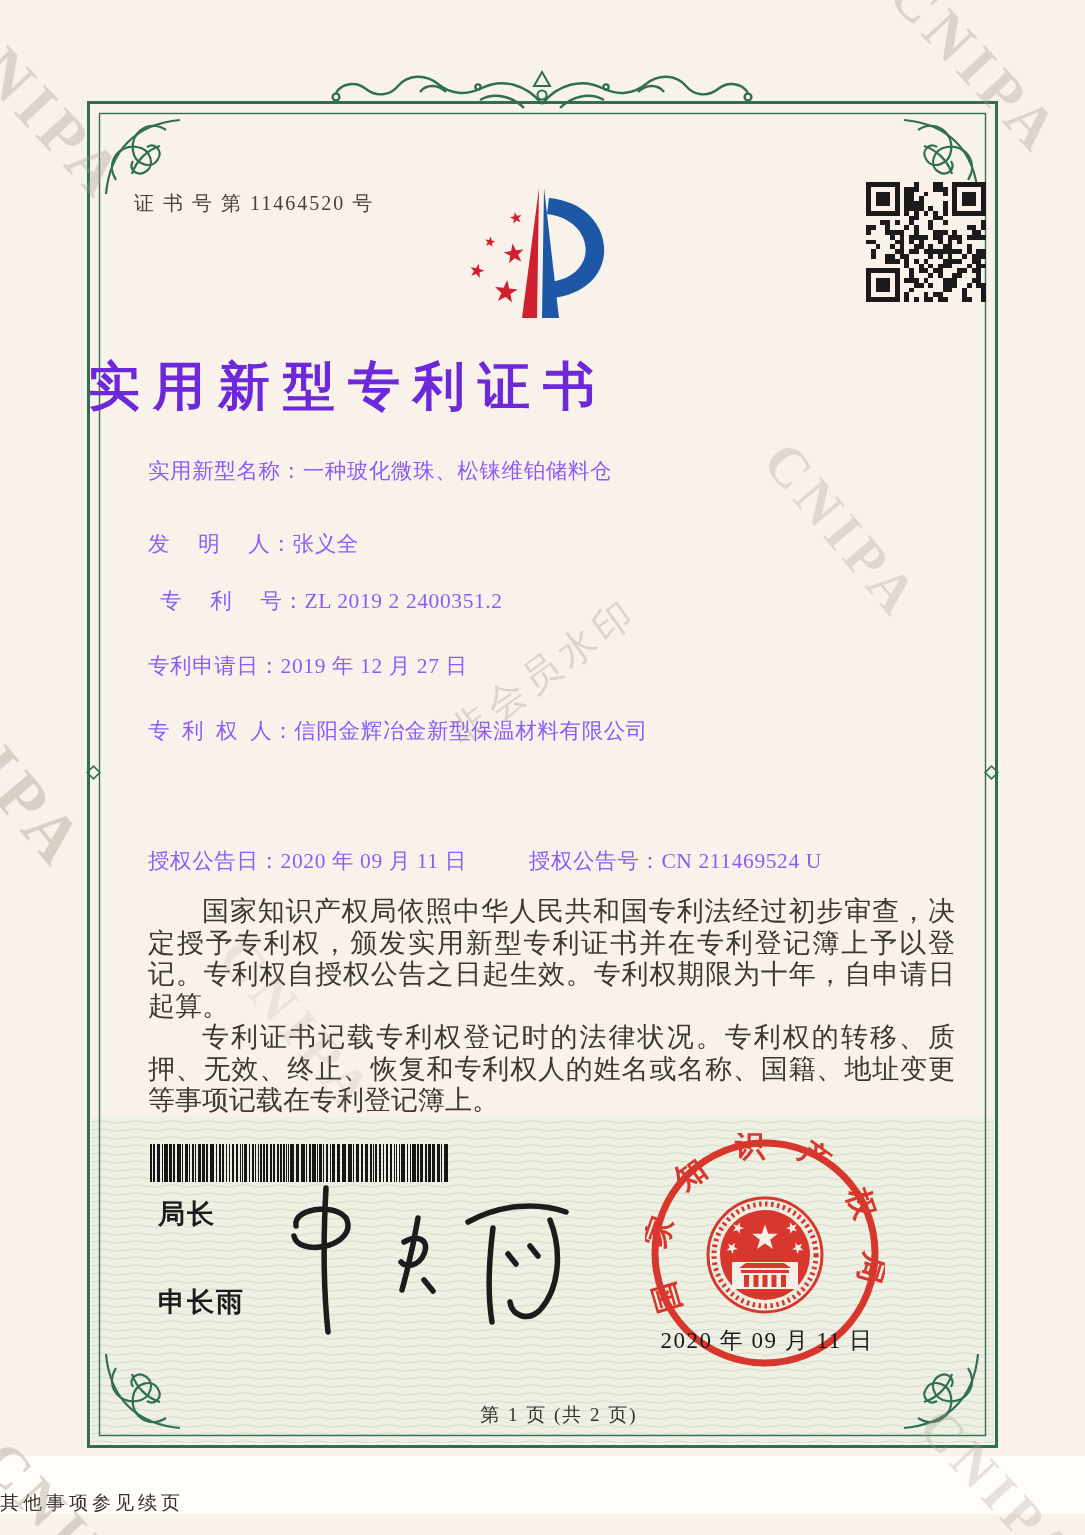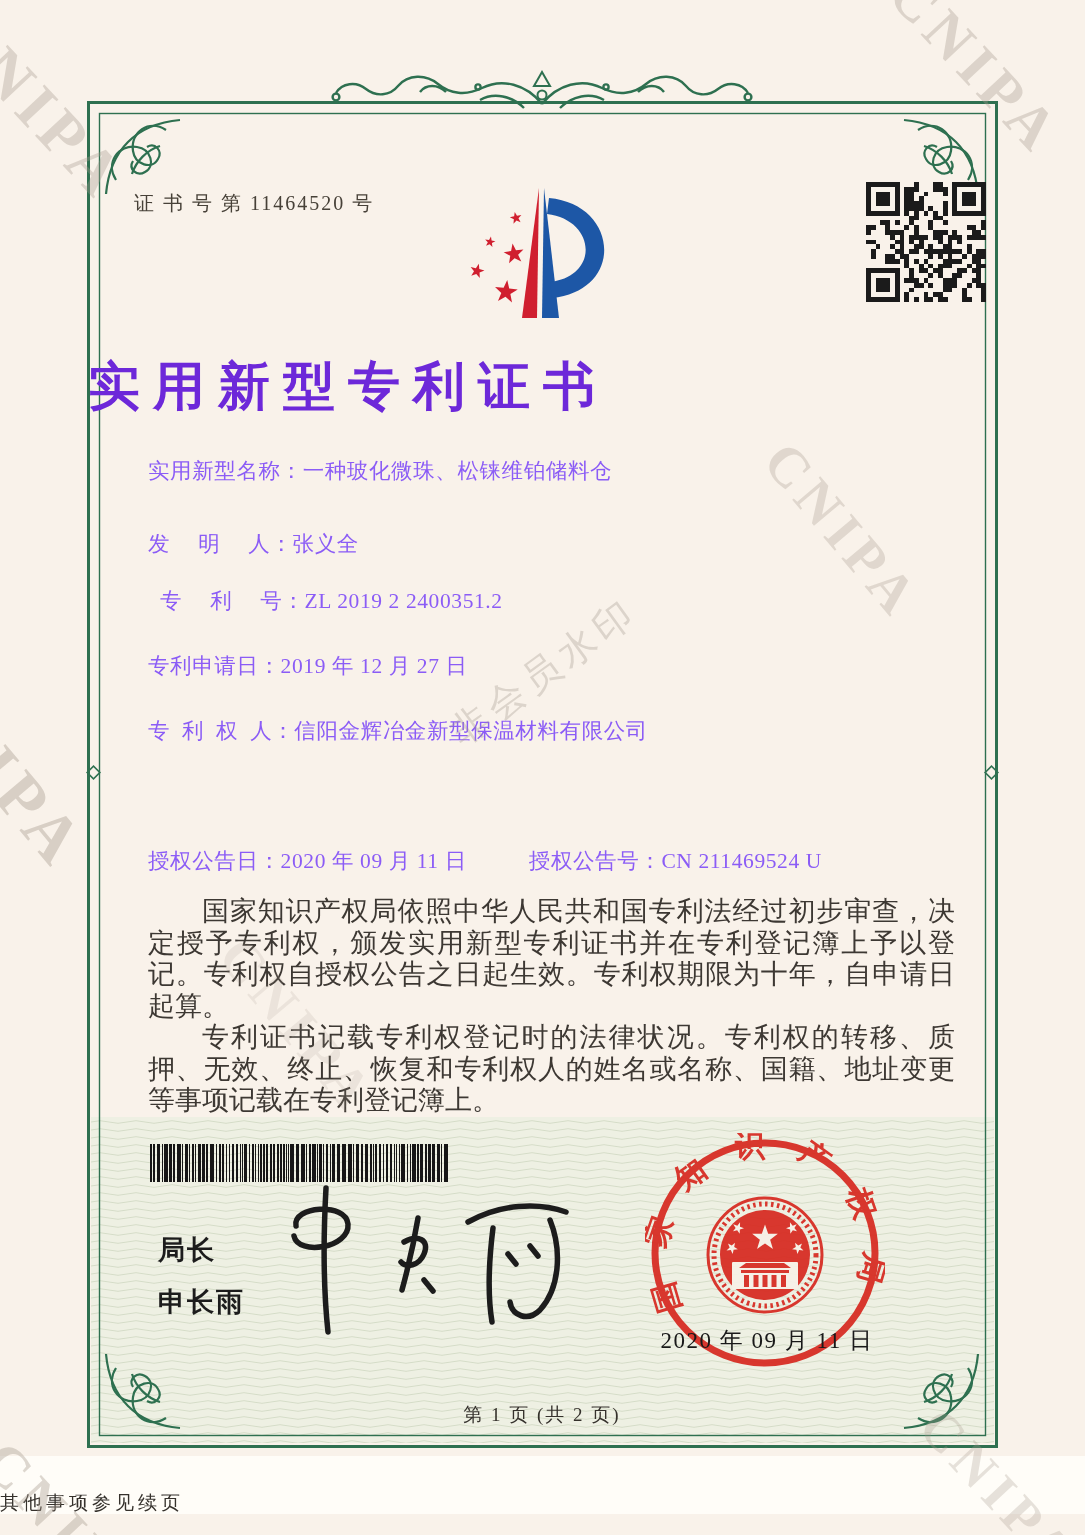--- a/index.html
+++ b/index.html
@@ -26,21 +26,21 @@
   .paras{position:absolute;left:148px;top:896px;width:807px;font-size:27px;line-height:31.5px;
          text-align:justify;color:#3d3833;}
   .paras p{margin:0;text-indent:2em;}
   
   #qr-svg{fill:#1b1b1b;shape-rendering:crispEdges;}
   #qr-svg .w{fill:#f8f2ea;}
   #bc-svg{fill:#161616;}
   .officer{position:absolute;left:158px;font-family:"Liberation Sans","DejaVu Sans",sans-serif;
            font-weight:700;font-size:27px;color:#1c1c1c;letter-spacing:2px;}
   .pageno{position:absolute;left:88px;top:1402px;width:908px;text-align:center;font-size:19px;
-          letter-spacing:2px;color:#35312c;}
+          letter-spacing:2px;color:#35312c;padding-left:17px;}
   .band{position:absolute;left:0;top:1456px;width:1085px;height:58px;background:#fffdf8;}
   .note{position:absolute;left:0;top:1480px;width:931px;text-align:left;font-size:19px;
         letter-spacing:4px;color:#35312c;z-index:5;margin-top:10px;}
   svg text{font-family:"Liberation Serif","DejaVu Serif",serif;}
 </style>
 </head>
 <body>
 
 <div class="page">
 
@@ -445,21 +445,21 @@
       <rect x="267" y="0" width="2" height="38"></rect>
       <rect x="270" y="0" width="3" height="38"></rect>
       <rect x="275" y="0" width="2" height="38"></rect>
       <rect x="278" y="0" width="3" height="38"></rect>
       <rect x="282" y="0" width="3" height="38"></rect>
       <rect x="287" y="0" width="3" height="38"></rect>
       <rect x="291" y="0" width="1" height="38"></rect>
       <rect x="294" y="0" width="4" height="38"></rect>
     </svg>
 
-  <div class="officer" style="top:1232px;">局长</div>
+  <div class="officer" style="top:1196px;">局长</div>
   <div class="officer" style="top:1284px;">申长雨</div>
 
   <svg class="abs" style="left:268px;top:1182px;" width="340" height="160" viewBox="0 0 340 160" fill="none" stroke="#1c1c1c" stroke-width="5.5" stroke-linecap="round" stroke-linejoin="round">
     <path d="M58,6 C56,42 54,94 60,150"></path>
     <path d="M28,44 C24,24 78,20 80,42 C82,66 30,74 26,54"></path>
     <path d="M150,36 C146,60 140,86 134,108"></path>
     <path d="M136,60 C150,52 162,58 156,72 C151,84 138,86 133,80"></path>
     <path d="M156,98 l9,11"></path>
     <path d="M200,40 C232,22 270,20 298,30"></path>
     <path d="M225,46 C221,78 219,110 224,140"></path>

